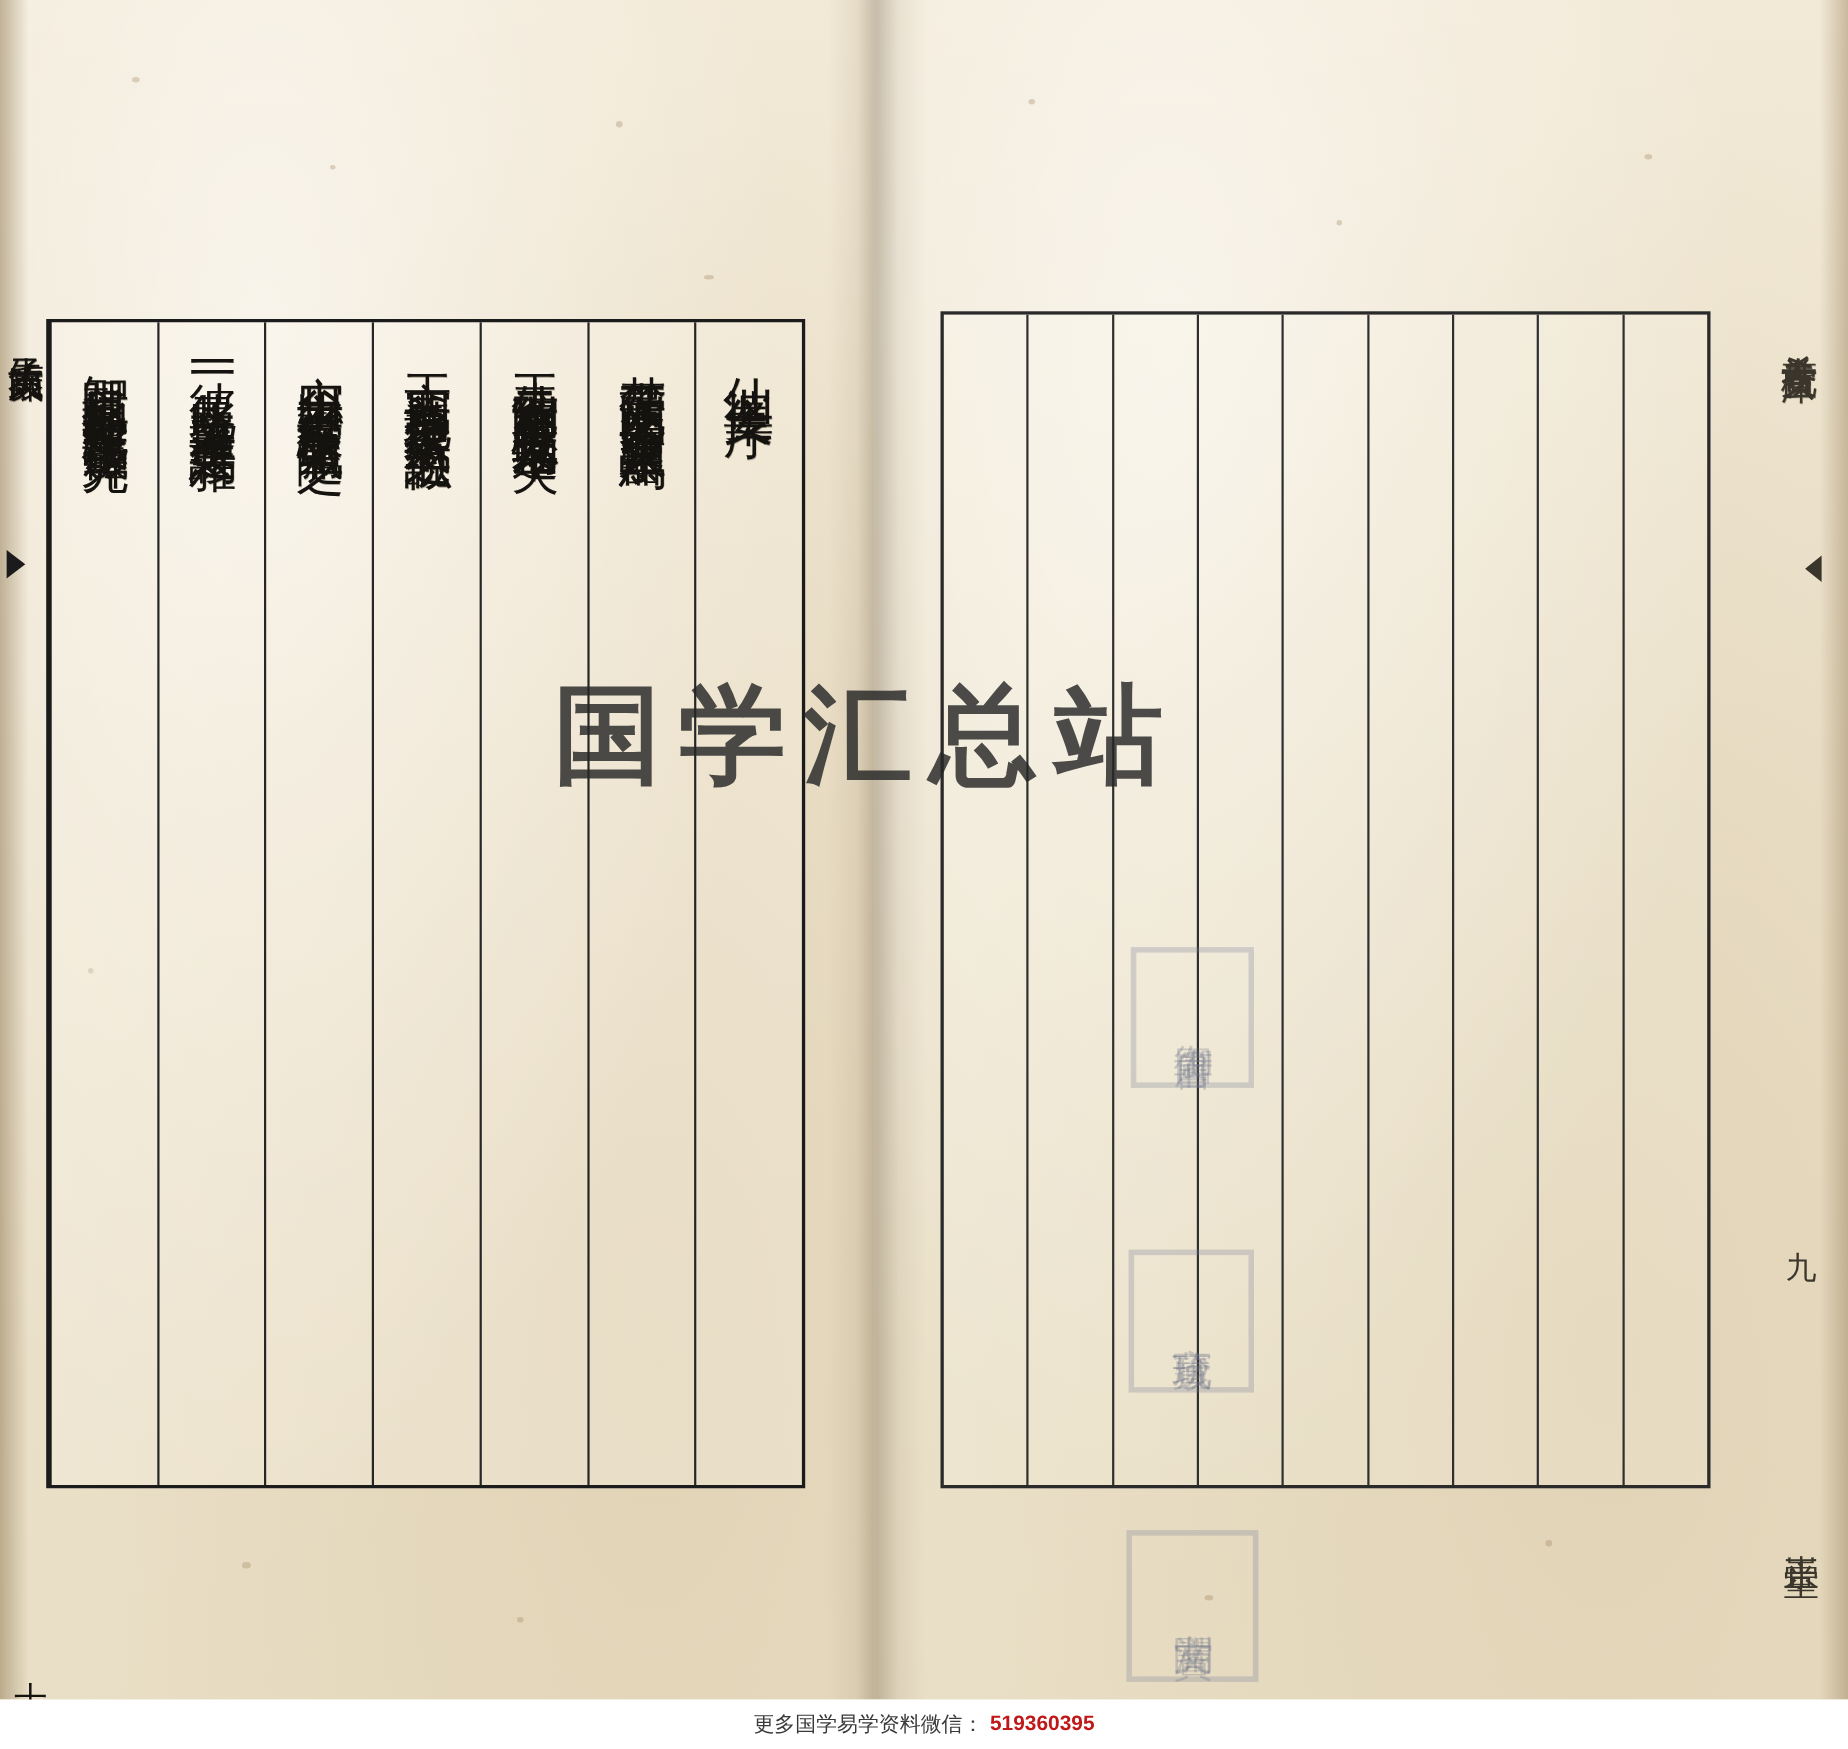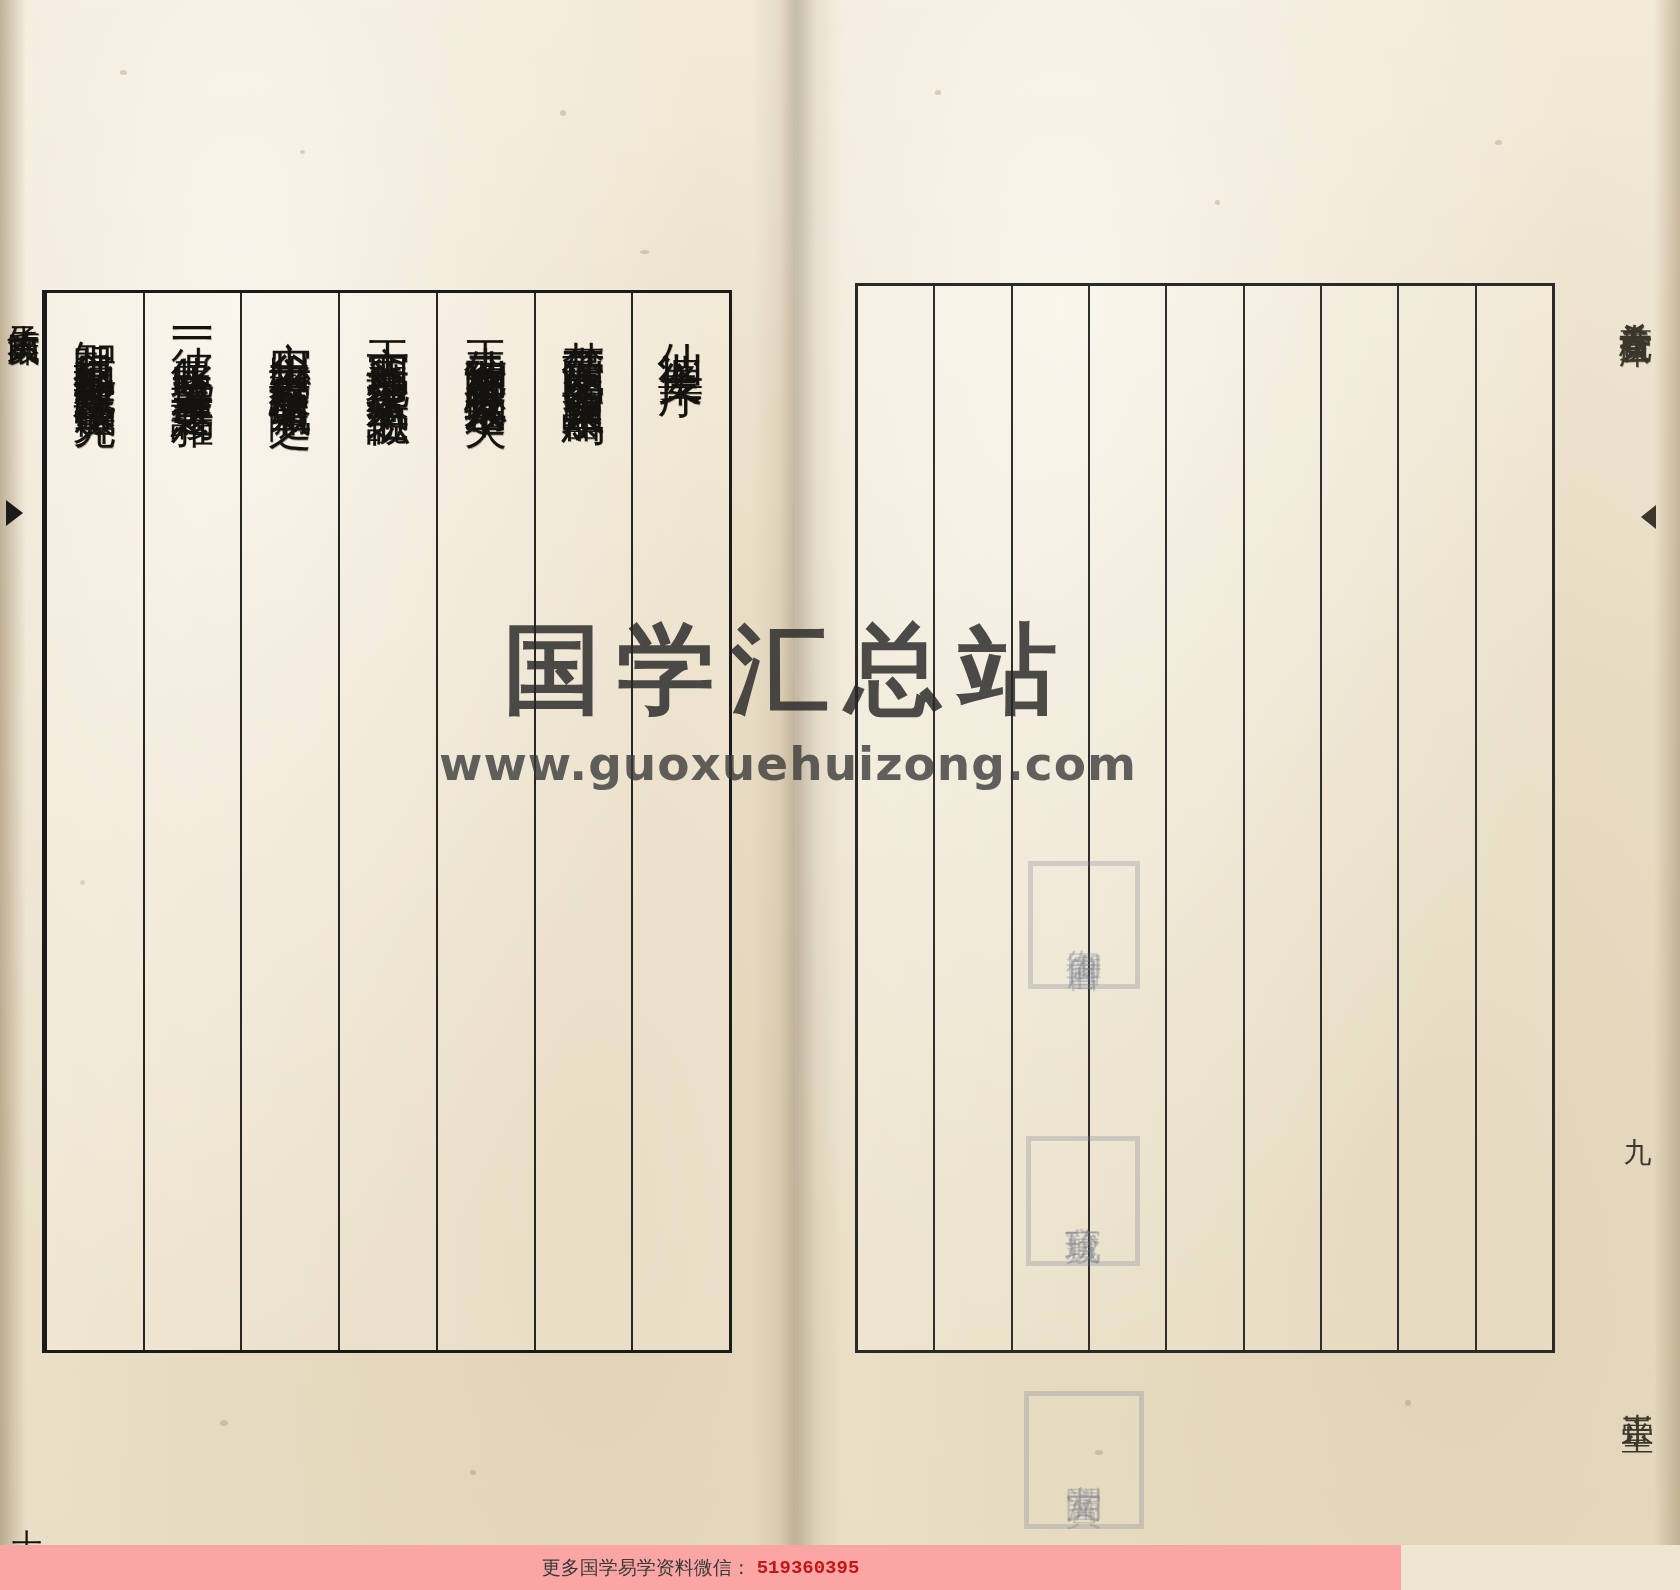--- a/index.html
+++ b/index.html
@@ -258,28 +258,28 @@
     font-weight: bold;
     color: rgba(55,55,55,0.78);
     letter-spacing: 1px;
   }
 
   
   #footer {
     position: absolute;
     left: 0;
     bottom: 0;
-    width: 1401px;
+    width: 1680px;
     height: 45px;
-    background: #fca5a5;
+    background: #ffffff;
     display: flex;
     align-items: center;
     justify-content: center;
     gap: 6px;
-    font-family: Liberation Mono, monospace;
+    font-family: Liberation Sans, sans-serif;
     font-size: 19px;
   }
   #footer-text { color: #3a3a3a; }
   #footer-number { color: #c01818; font-weight: bold; }
 </style>
 </head>
 <body>
 
 <div id="scan">
 
@@ -359,21 +359,20 @@
     </div>
     <div id="right-banxin-mark"></div>
     <div id="right-banxin-num">九</div>
     <div id="right-banxin-bottom">崇正堂</div>
   </div>
 
   <div id="gutter"></div>
 
   <div id="watermark">
     <div id="wm-title">国学汇总站</div>
-    <div id="wm-url">www.guoxuehuizong.com</div>
   </div>
 
   <div id="footer">
     <span id="footer-text">更多国学易学资料微信：</span>
     <span id="footer-number">519360395</span>
   </div>
 
 </div>
 
 </body></html>

